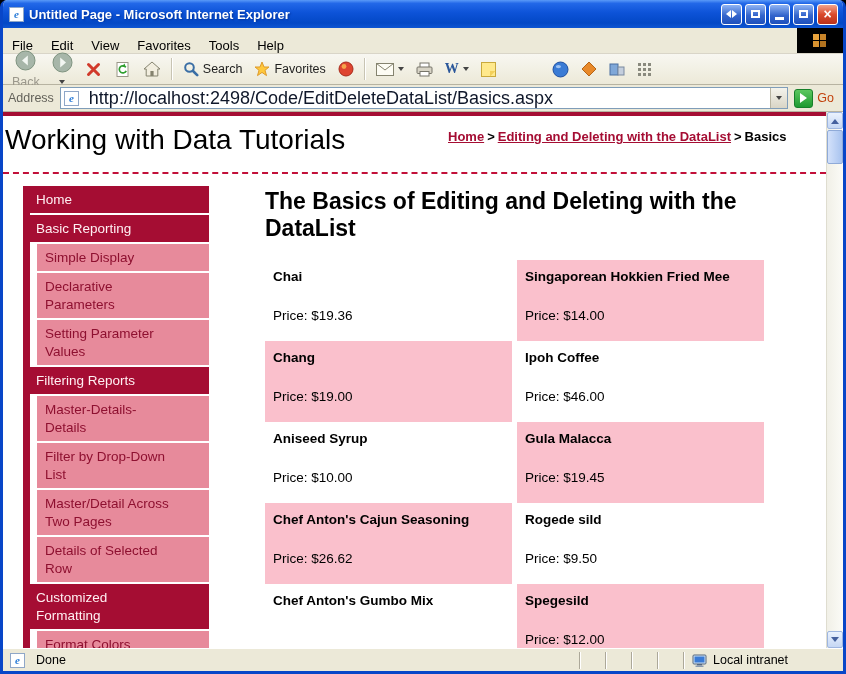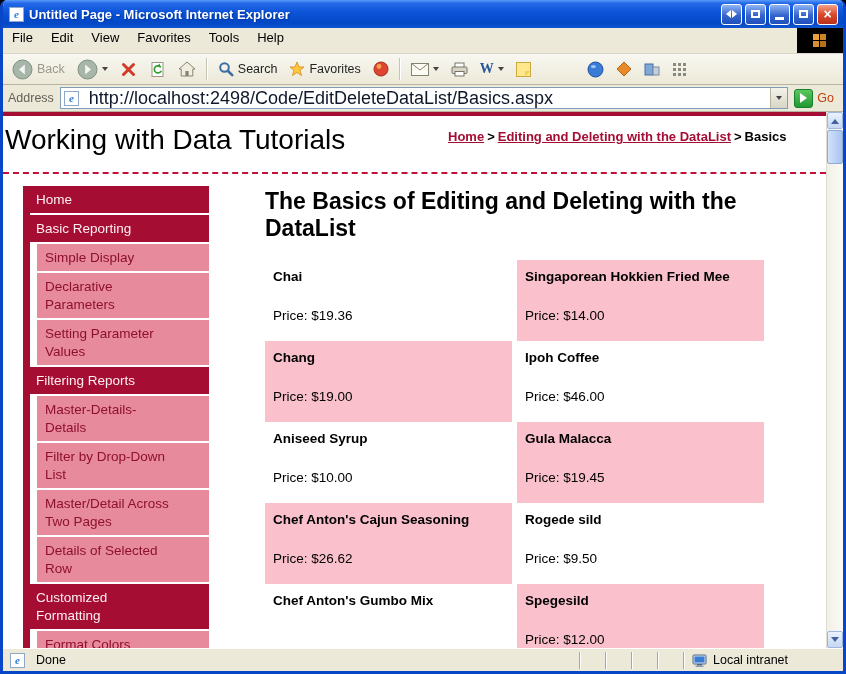--- a/index.html
+++ b/index.html
@@ -25,34 +25,34 @@
   .tb-btn.close { background:linear-gradient(180deg,#F2A38B,#DA4A2C 50%,#B8311B);
     font-weight:bold; font-size:14px; line-height:1; }
   .tri-l { width:0;height:0;border:4px solid transparent;border-right:5px solid #fff;margin-right:1px; }
   .tri-r { width:0;height:0;border:4px solid transparent;border-left:5px solid #fff; }
   .glyph-box { width:9px; height:8px; border:2px solid #fff; }
   .glyph-min { width:9px; height:3px; background:#fff; margin-top:8px; }
 
   
   .menubar { height:26px; flex:0 0 auto; display:flex; align-items:stretch;
     background:#ECE9D8; border-bottom:1px solid #D9D5C8; }
-  .menu-item { padding:2px 9px 0 9px; font-size:13px; color:#000; }
+  .menu-item { padding:10px 9px 0 9px; font-size:13px; color:#000; }
   .menu-logo { margin-left:auto; width:46px; background:#000; display:flex;
     align-items:center; justify-content:center; }
   .win-flag { width:14px; height:13px; display:grid; grid-template-columns:6px 6px;
     grid-template-rows:6px 6px; gap:1px; }
   .win-flag i { display:block; }
 
   
   .toolbar { height:31px; flex:0 0 auto; display:flex; align-items:center; gap:2px;
     padding:0 4px; background:linear-gradient(180deg,#F8F7F1,#ECE9D8);
     border-bottom:1px solid #B7B3A1; }
   .tool-btn { display:flex; align-items:center; gap:4px; padding:2px 5px;
     font-size:12.5px; color:#1F1F1F; }
-  .tool-btn.disabled { color:#9B988C; }
+  .tool-btn.disabled { color:#9B988C;flex-direction:column; }
   .ticon { display:inline-flex; align-items:center; }
   .tb-sep { width:2px; height:22px; border-left:1px solid #C8C4B3; border-right:1px solid #FFF; margin:0 3px; }
   .tb-gap { width:42px; }
   .drop-tri { width:0;height:0;border:3px solid transparent;border-top:4px solid #444;margin-top:3px; }
   .word-w { font:bold 14px "Liberation Serif","DejaVu Serif",serif; color:#2B579A; }
 
   
   .addressbar { height:27px; flex:0 0 auto; display:flex; align-items:center; gap:6px;
     padding:0 5px; background:#ECE9D8; border-bottom:1px solid #B7B3A1; }
   .addr-label { font-size:12.5px; color:#63625A; }

